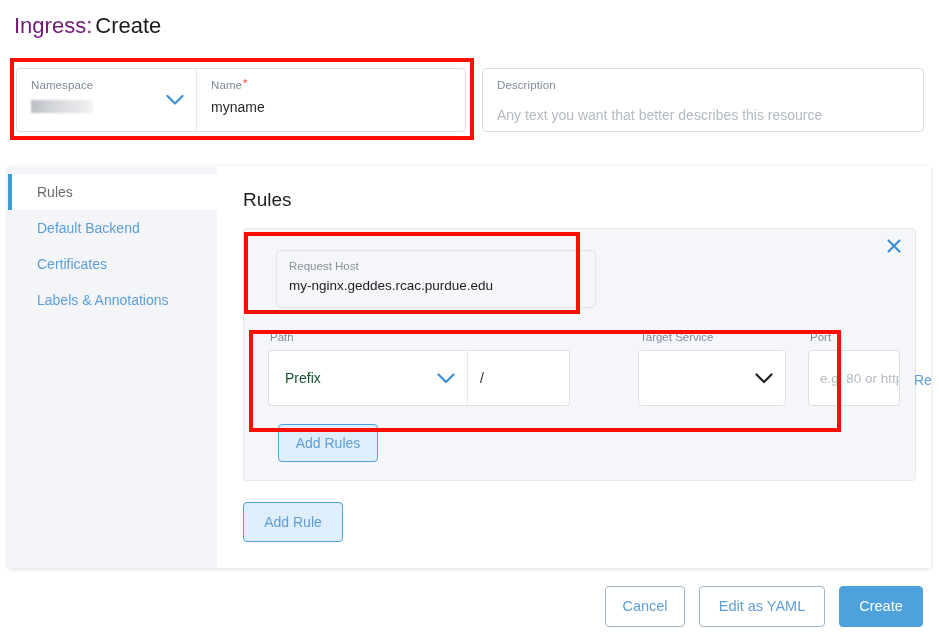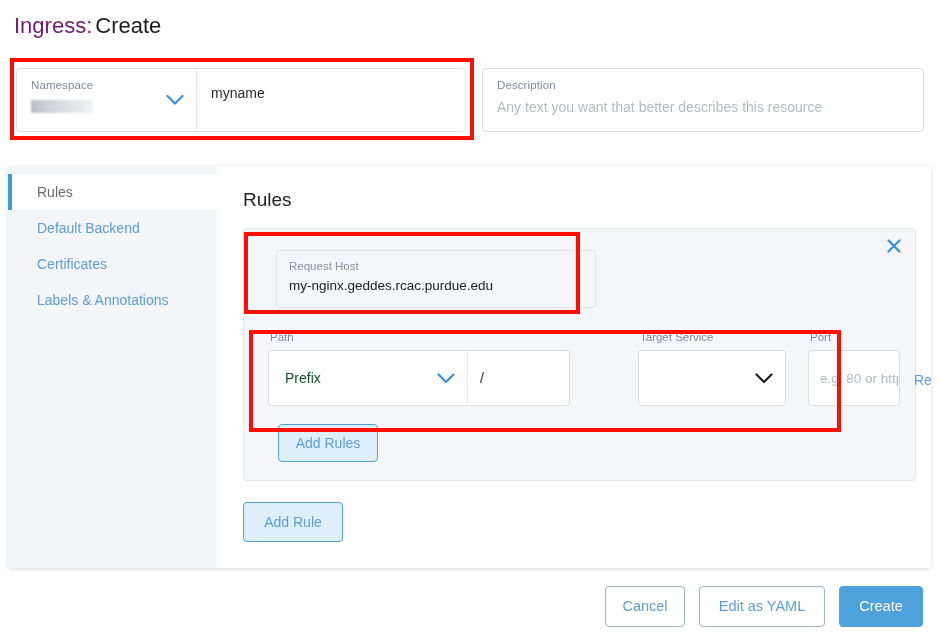--- a/index.html
+++ b/index.html
@@ -81,21 +81,21 @@
     width: 442px; height: 64px;
     background: #ffffff;
     border: 1px solid #dcdee2;
     border-radius: 4px;
     padding: 9px 12px 0 14px;
   }
   .placeholder-value {
     font-size: 14px;
     color: #b4b9c2;
     line-height: 20px;
-    margin-top: 5px;
+    margin-top: 13px;
   }
 
   
   .main-card {
     position: absolute;
     left: 8px; top: 166px;
     width: 923px; height: 402px;
     background: #ffffff;
     border-radius: 3px;
     box-shadow: 0 1px 4px rgba(0,0,0,.14);
@@ -317,20 +317,21 @@
       <div class="nsname-cell cell-ns">
         <div class="field-label">Namespace</div>
         <div class="redacted"></div>
         <span class="ns-chevron">
           <svg class="chev" width="18" height="11" viewBox="0 0 18 11" fill="none" xmlns="http://www.w3.org/2000/svg">
             <path d="M1.5 1.5L9 9L16.5 1.5" stroke="#3d8fd4" stroke-width="2.2" stroke-linecap="round" stroke-linejoin="round"></path>
           </svg>
         </span>
       </div>
       <div class="nsname-cell cell-name">
+        <div class="field-label"><span>Name</span><span class="req-star">*</span></div>
         <div class="field-value">myname</div>
       </div>
     </div>
 
     <div class="desc-card">
       <div class="field-label">Description</div>
       <div class="placeholder-value">Any text you want that better describes this resource</div>
     </div>
 
   </div>

